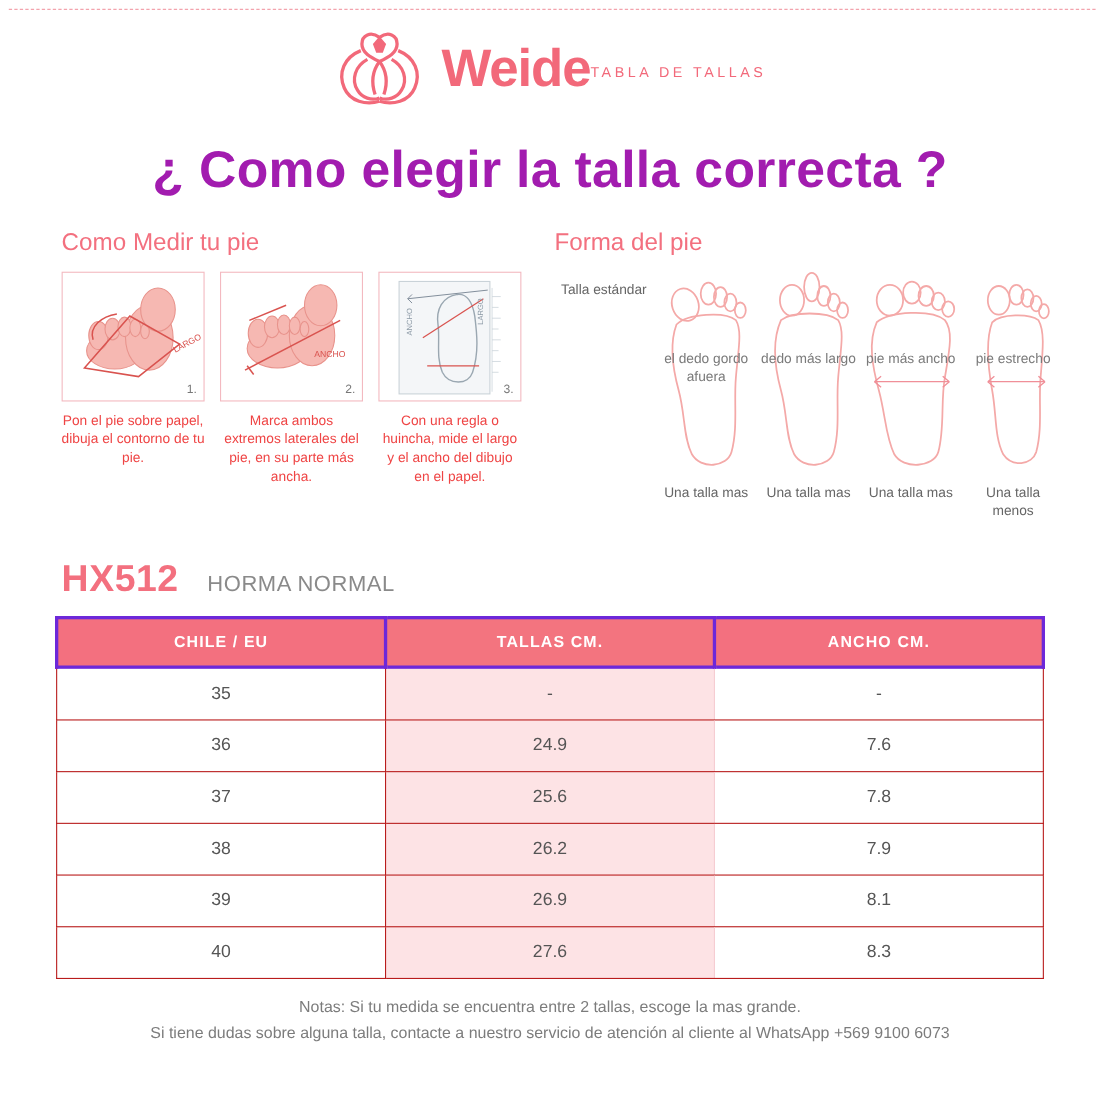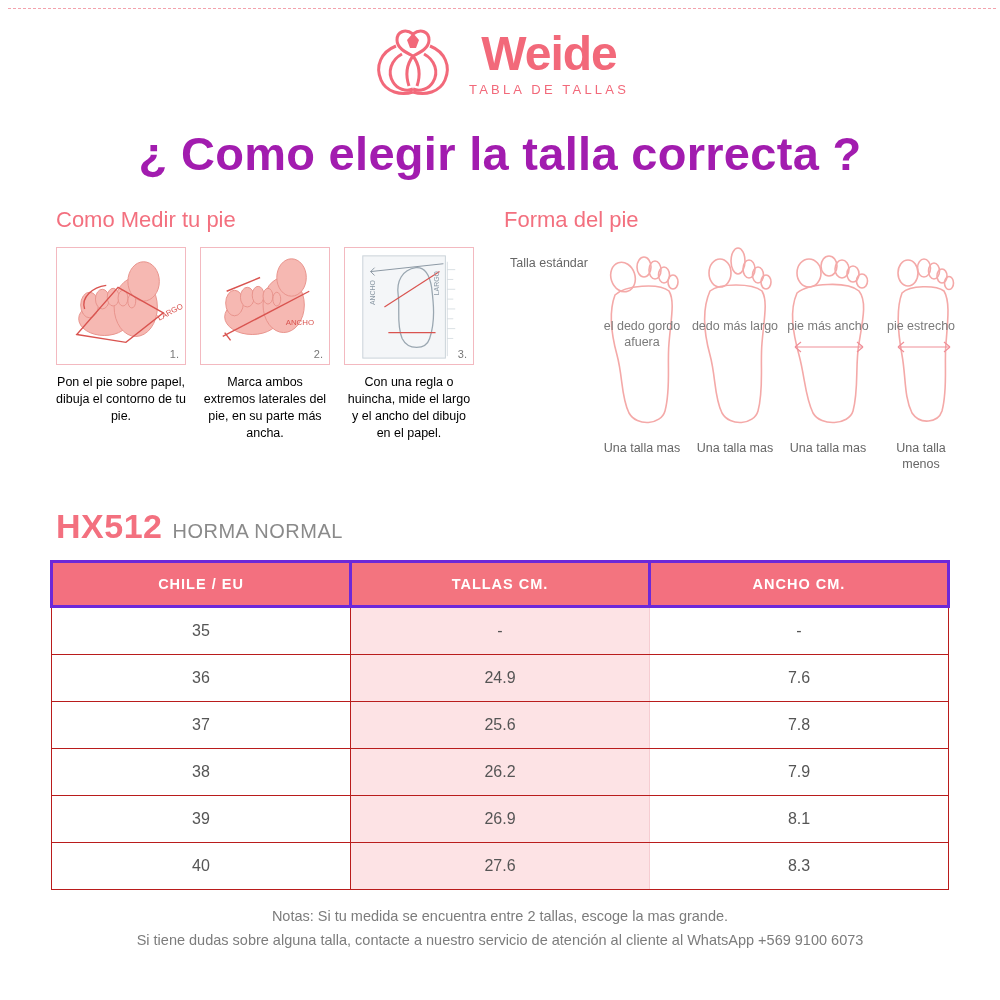--- a/index.html
+++ b/index.html
@@ -28,21 +28,21 @@
     gap: 14px;
     padding-top: 26px;
   }
   .brand-mark {
     width: 84px;
     height: 74px;
     flex: none;
   }
   .brand-text {
     display: flex;
-    flex-direction: column;
+    flex-direction: row;
     align-items: center;
     line-height: 1;
     text-align: right;
   }
   .brand-name {
     font-size: 48px;
     font-weight: bold;
     color: #f2697a;
     letter-spacing: -1px;
   }
@@ -98,21 +98,21 @@
     right: 6px;
     bottom: 4px;
     font-size: 11px;
     color: #777;
   }
   .step-caption {
     margin-top: 9px;
     font-size: 12.5px;
     line-height: 1.35;
     text-align: center;
-    color: #000000;
+    color: #ef4444;
   }
 
   
   .feet-row {
     display: flex;
     gap: 3px;
     margin-top: 4px;
   }
   .foot-item {
     width: 90px;
@@ -145,21 +145,21 @@
     top: 8px;
     border-top: 1px dashed #f3a3ad;
   }
 
   
   .model-row {
     padding: 0 56px;
     margin-top: 34px;
     display: flex;
     align-items: baseline;
-    gap: 10px;
+    gap: 26px;
   }
   .model-code {
     font-size: 34px;
     color: #f3707f;
     font-weight: bold;
     letter-spacing: 0.5px;
   }
   .model-desc {
     font-size: 20px;
     color: #8a8a8a;

